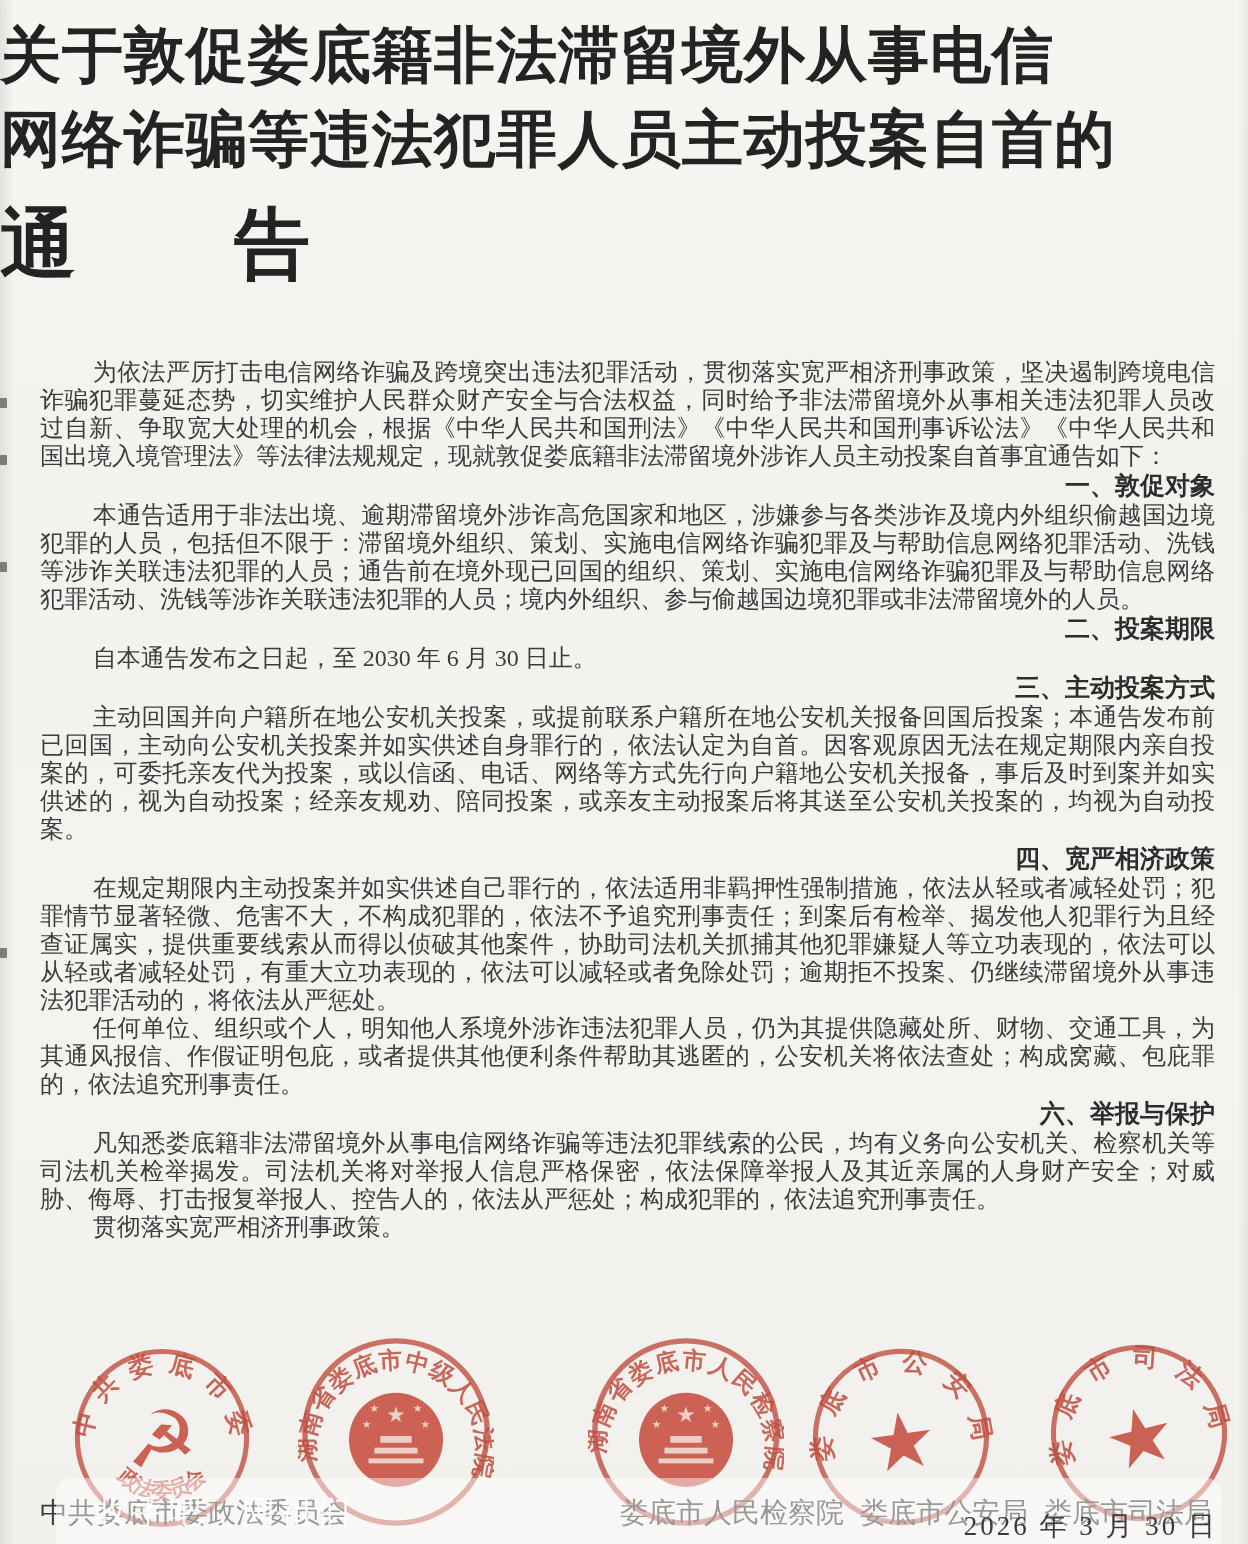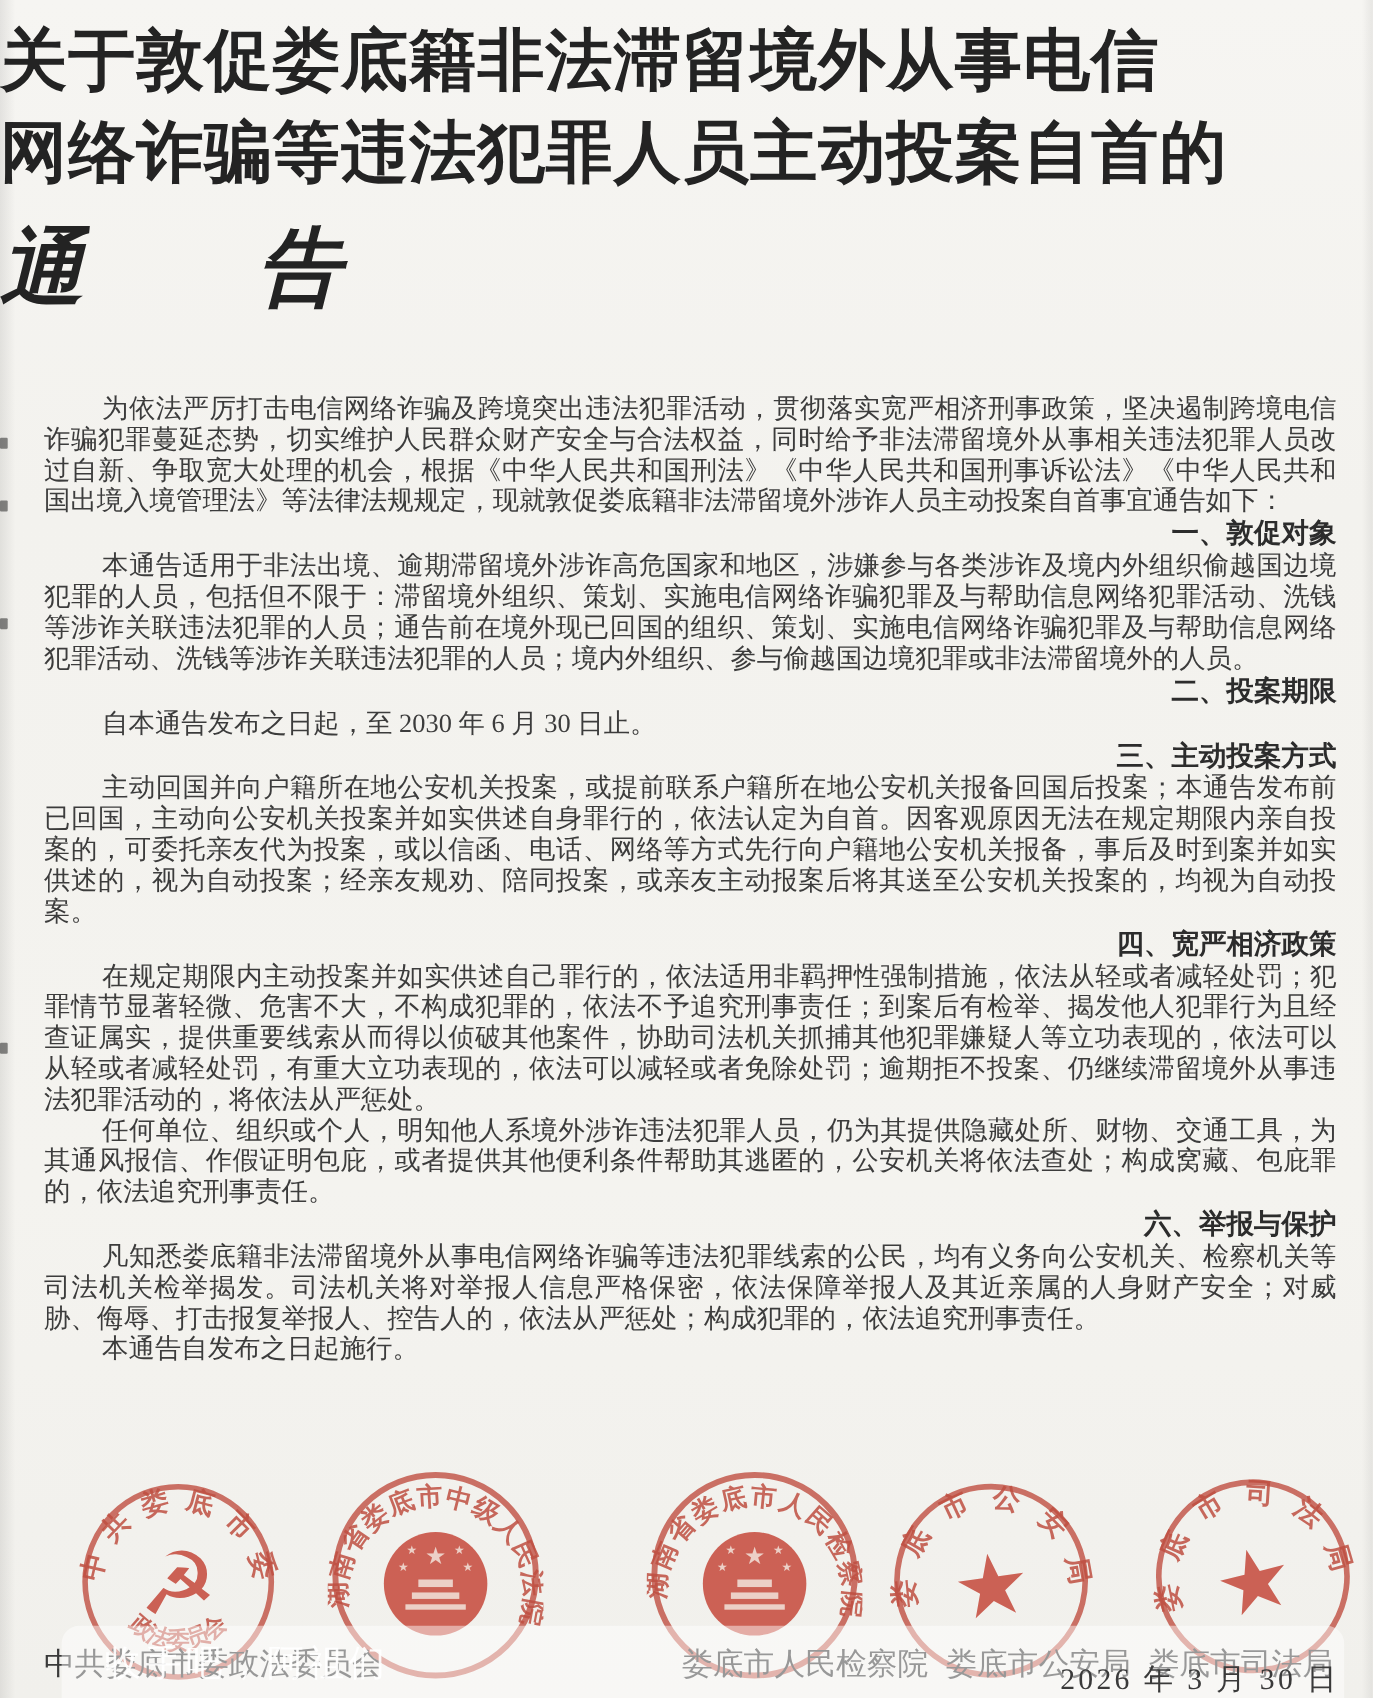--- a/index.html
+++ b/index.html
@@ -16,21 +16,21 @@
   
   #page::before{content:"";position:absolute;left:0;top:0;bottom:0;width:14px;
     background:linear-gradient(90deg,rgba(60,60,60,.10),rgba(60,60,60,0));pointer-events:none;}
   #page::after{content:"";position:absolute;right:0;top:0;bottom:0;width:10px;
     background:linear-gradient(270deg,rgba(60,60,60,.08),rgba(60,60,60,0));pointer-events:none;}
   .edge-mark{position:absolute;left:0;width:7px;height:10px;background:rgba(40,40,40,.55);border-radius:1px;}
 
   .title-block{position:absolute;left:0;right:0;top:14px;text-align:left;color:#232323;}
   .title-line{font-weight:bold;font-size:61px;line-height:84px;letter-spacing:1px;
     font-family:"Liberation Serif","DejaVu Serif",serif;}
-  .title-big{font-weight:bold;font-size:76px;line-height:96px;margin-top:14px;letter-spacing:2px;font-style:italic;}
+  .title-big{font-weight:bold;font-size:76px;line-height:96px;margin-top:14px;letter-spacing:2px;}
 
   .doc-body{position:absolute;left:40px;right:33px;top:358px;
     font-size:24px;line-height:28px;text-align:justify;color:#3c3c3c;}
   .doc-body p{margin:0;text-indent:2.2em;}
   .doc-body .sec-heading{margin:0;font-weight:bold;text-indent:2.2em;font-size:25px;line-height:31px;color:#2c2c2c;text-align:right;}
   .closing{margin-top:1px;}
 
   
   .seal{position:absolute;pointer-events:none;}
   .seal svg{width:100%;height:100%;}
@@ -80,21 +80,21 @@
     <p>主动回国并向户籍所在地公安机关投案，或提前联系户籍所在地公安机关报备回国后投案；本通告发布前已回国，主动向公安机关投案并如实供述自身罪行的，依法认定为自首。因客观原因无法在规定期限内亲自投案的，可委托亲友代为投案，或以信函、电话、网络等方式先行向户籍地公安机关报备，事后及时到案并如实供述的，视为自动投案；经亲友规劝、陪同投案，或亲友主动报案后将其送至公安机关投案的，均视为自动投案。</p>
 
     <div class="sec-heading">四、宽严相济政策</div>
     <p>在规定期限内主动投案并如实供述自己罪行的，依法适用非羁押性强制措施，依法从轻或者减轻处罚；犯罪情节显著轻微、危害不大，不构成犯罪的，依法不予追究刑事责任；到案后有检举、揭发他人犯罪行为且经查证属实，提供重要线索从而得以侦破其他案件，协助司法机关抓捕其他犯罪嫌疑人等立功表现的，依法可以从轻或者减轻处罚，有重大立功表现的，依法可以减轻或者免除处罚；逾期拒不投案、仍继续滞留境外从事违法犯罪活动的，将依法从严惩处。</p>
 
     <p>任何单位、组织或个人，明知他人系境外涉诈违法犯罪人员，仍为其提供隐藏处所、财物、交通工具，为其通风报信、作假证明包庇，或者提供其他便利条件帮助其逃匿的，公安机关将依法查处；构成窝藏、包庇罪的，依法追究刑事责任。</p>
 
     <div class="sec-heading">六、举报与保护</div>
     <p>凡知悉娄底籍非法滞留境外从事电信网络诈骗等违法犯罪线索的公民，均有义务向公安机关、检察机关等司法机关检举揭发。司法机关将对举报人信息严格保密，依法保障举报人及其近亲属的人身财产安全；对威胁、侮辱、打击报复举报人、控告人的，依法从严惩处；构成犯罪的，依法追究刑事责任。</p>
 
-    <p class="closing">本通告自发布之日起施行。</p>
+    <p class="closing">贯彻落实宽严相济刑事政策。</p>
   </div>
 
   <div class="seal" style="left:66px;top:1346px;width:192px;height:184px;">
     <svg viewBox="0 0 200 200">
       <ellipse class="seal-ring" cx="100" cy="100" rx="92" ry="94"></ellipse>
       <path id="arc1t" d="M 28,132 A 77,77 0 1 1 172,132" fill="none"></path>
       <text class="seal-arc-text" font-size="27">
         <textPath href="#arc1t" startOffset="32" textLength="232">中共娄底市委</textPath>
       </text>
       <text class="seal-glyph" x="100" y="132" font-size="86" text-anchor="middle">☭</text>

